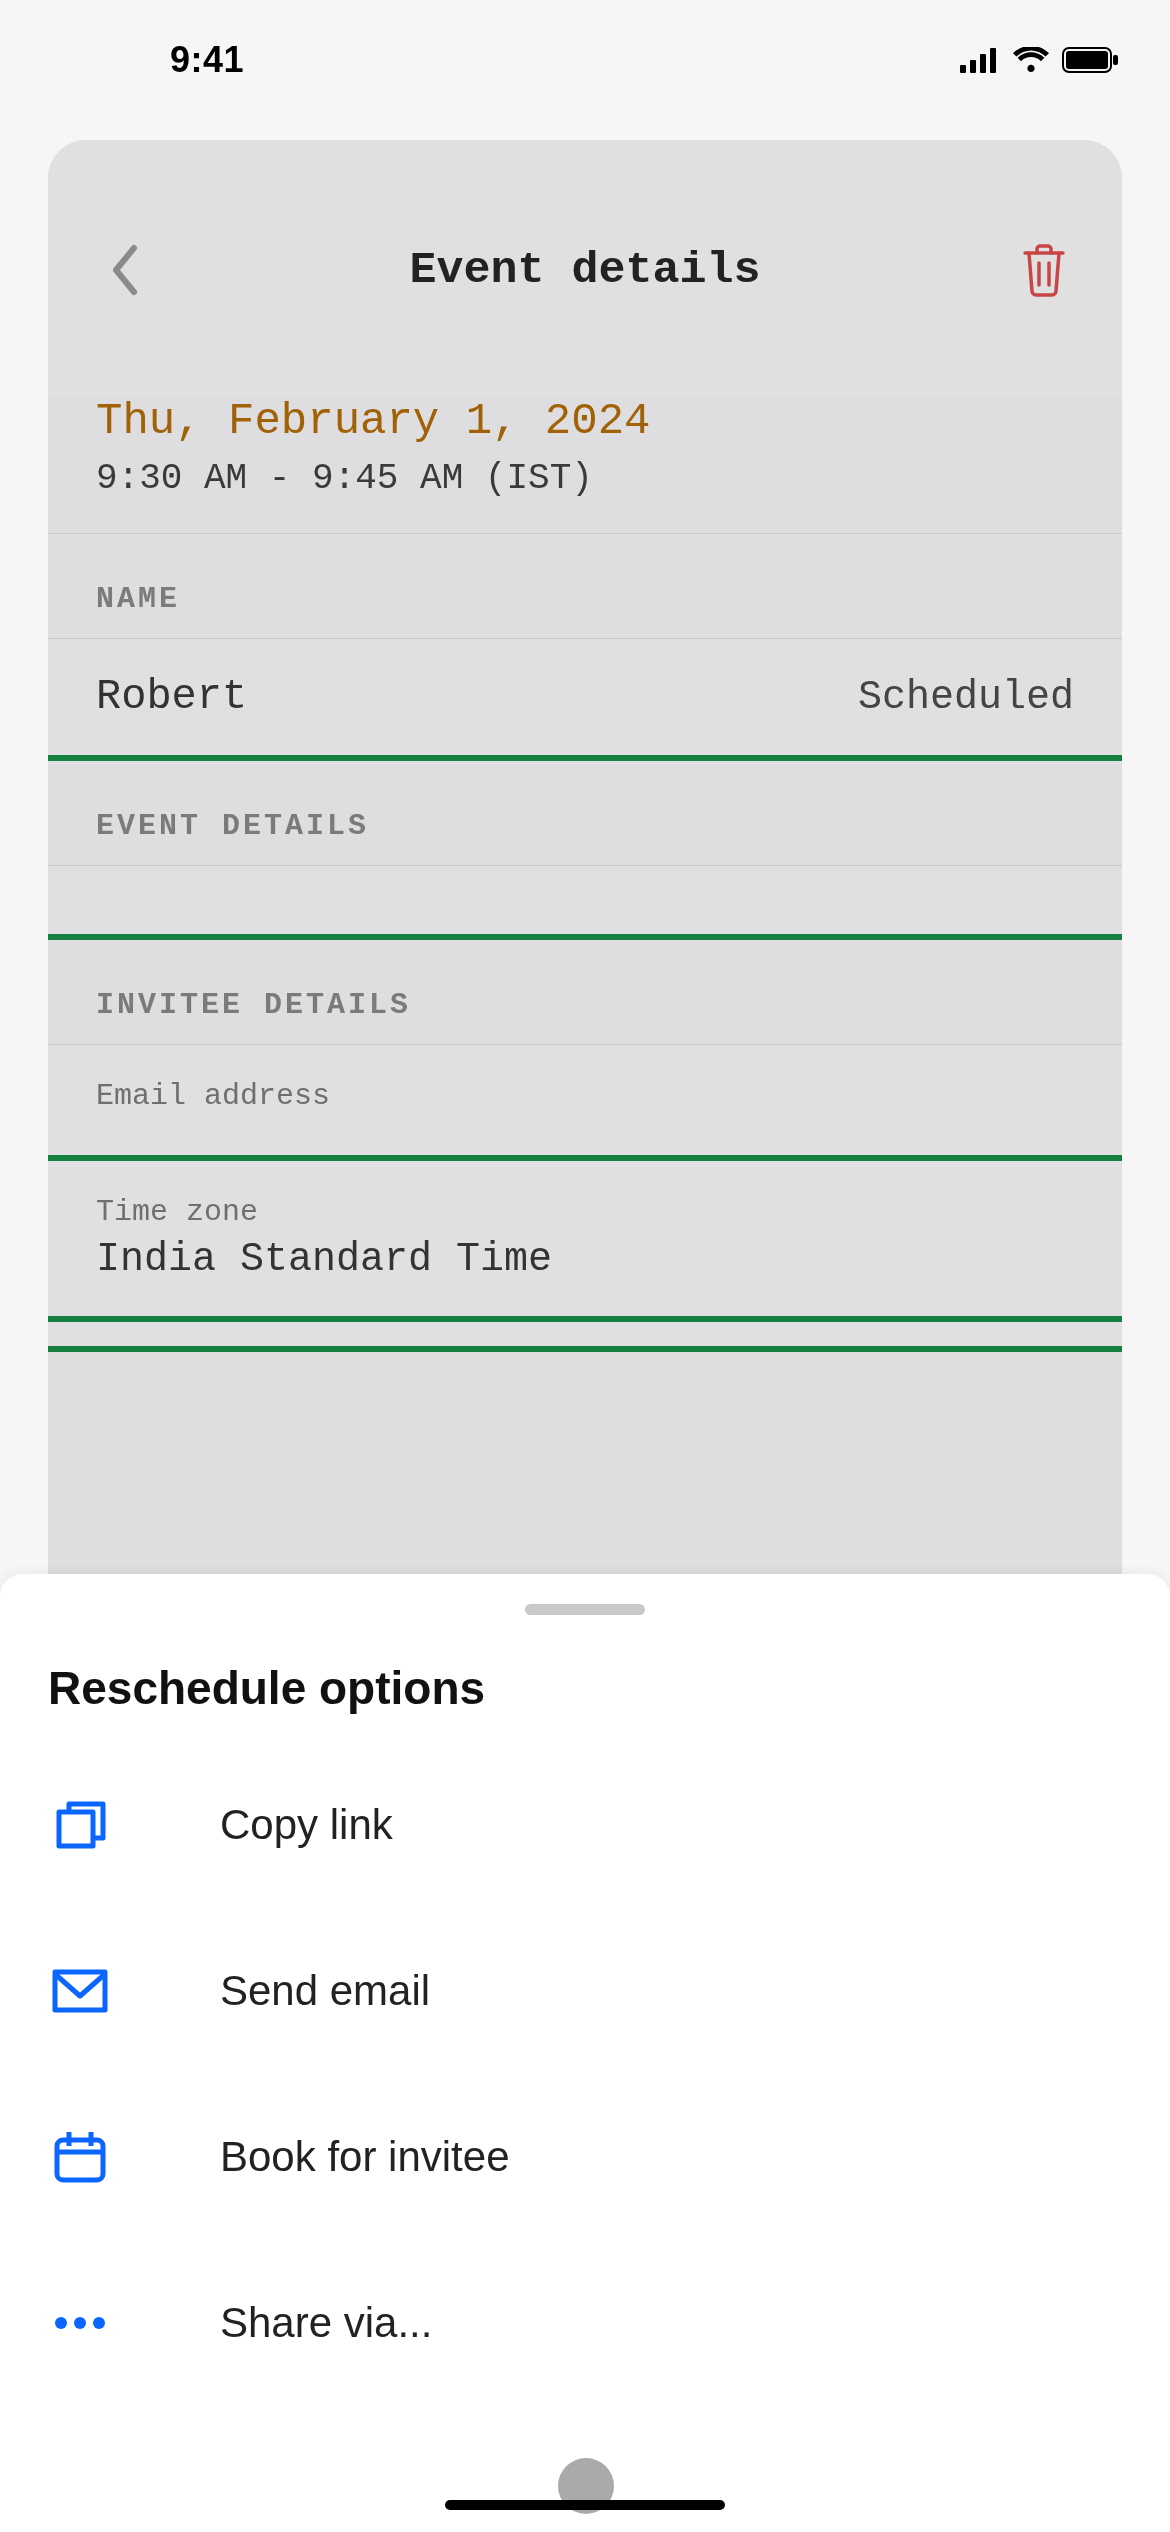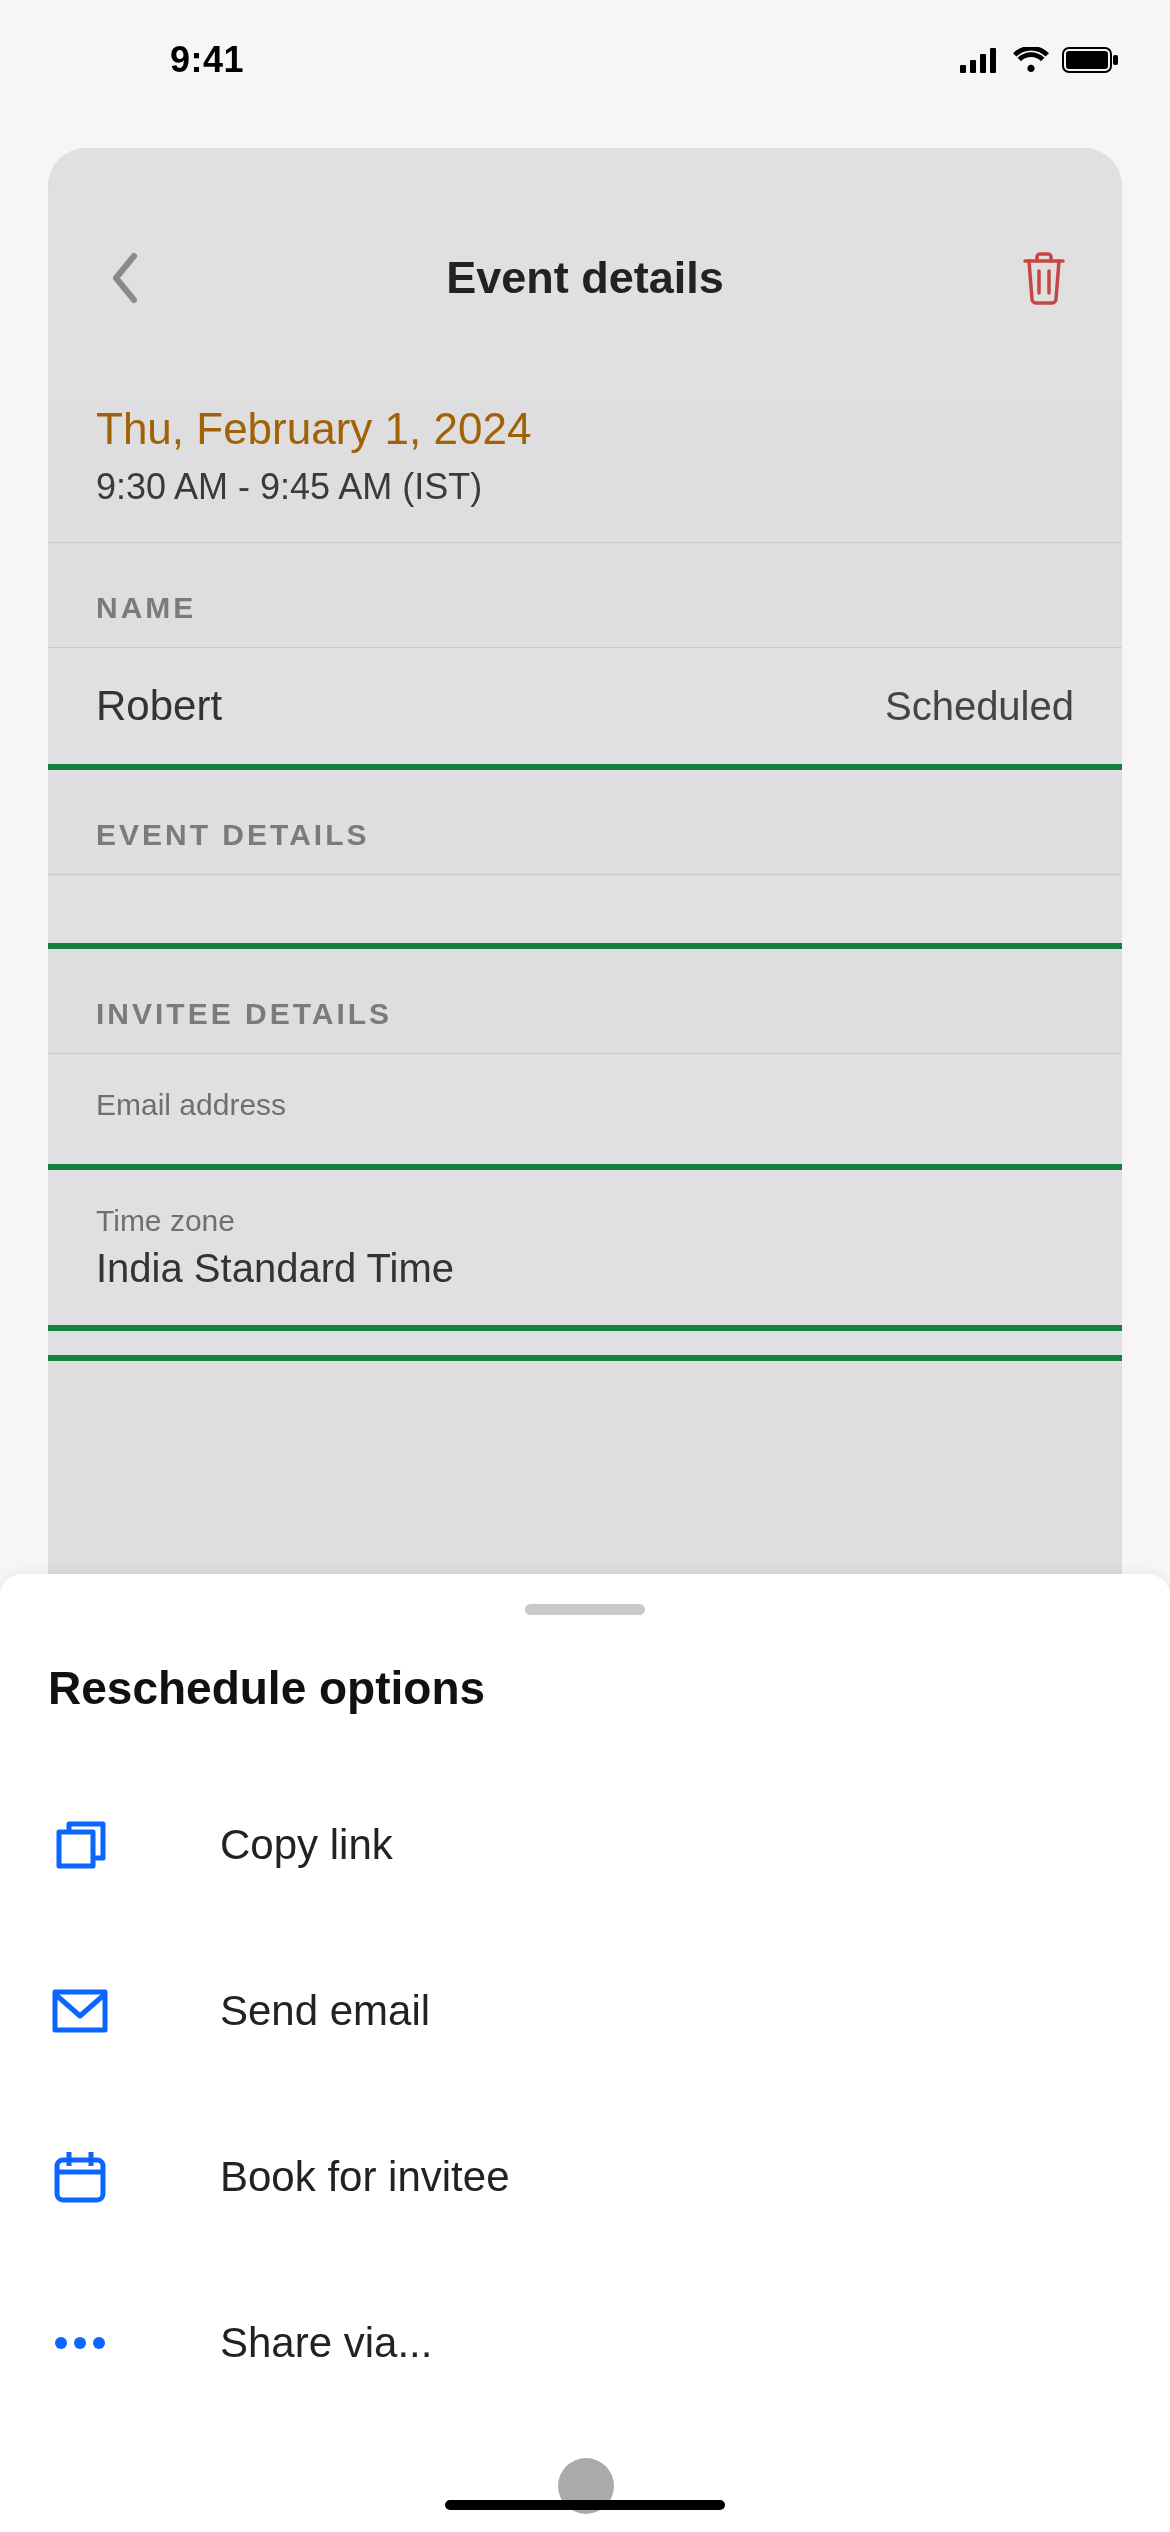--- a/index.html
+++ b/index.html
@@ -7,24 +7,25 @@
 
   
   .status-bar { position: absolute; top: 0; left: 8px; right: 0; height: 120px; display: flex; align-items: center; justify-content: space-between; padding: 0 50px 0 130px; margin-left: 32px; }
   .status-time { font-size: 36px; font-weight: 600; letter-spacing: 0.5px; color: #000; }
   .status-right { display: flex; align-items: center; gap: 12px; }
   .signal-icon, .wifi-icon, .battery-icon { display: inline-flex; align-items: center; }
 
   
   .modal-sheet {
     position: absolute;
-    top: 148px; left: 48px; right: 48px; height: 1440px;
+    top: 140px; left: 48px; right: 48px; height: 1440px;
     background: #dfdedf;
     border-radius: 38px 38px 0 0;
     overflow: hidden;
+    font-family: Liberation Mono, monospace;
   }
 
   
   .modal-header {
     height: 260px;
     display: flex; align-items: center; justify-content: space-between;
     padding: 0 48px;
     background: #e0e0e1;
   }
   .back-btn { width: 60px; height: 60px; display:flex; align-items:center; justify-content:center; }
@@ -49,21 +50,21 @@
   .sched-text { font-size: 40px; color: #444; }
 
   
   .bottom-sheet {
     position: absolute; left: 0; right: 0; top: 1574px; bottom: 0;
     background: #ffffff; border-radius: 22px 22px 0 0;
     box-shadow: 0 -2px 12px rgba(0,0,0,0.06);
     padding: 40px 48px 0 48px;
   }
   .grabber { width: 120px; height: 11px; background: #c9c9cb; border-radius: 8px; margin: -10px auto 46px auto; }
-  .sheet-title { font-size: 46px; font-weight: 700; color: #111; margin-bottom: 70px; }
+  .sheet-title { font-size: 46px; font-weight: 700; color: #111; margin-bottom: 50px; }
   .option { display: flex; align-items: center; gap: 108px; height: 120px; margin-bottom: 46px; }
   .option:last-child { margin-bottom: 0; }
   .option .icon-slot { width: 64px; height: 64px; display:flex; align-items:center; justify-content:center; }
   .option .opt-label { font-size: 42px; color: #222; }
 
   
   .touch-dot { position: absolute; top: 2458px; left: 558px; width: 56px; height: 56px; background: #aaa; border-radius: 50%; }
 
   
   .home-indicator { position: absolute; bottom: 22px; left: 50%; transform: translateX(-50%); width: 280px; height: 10px; background: #000; border-radius: 8px; }

